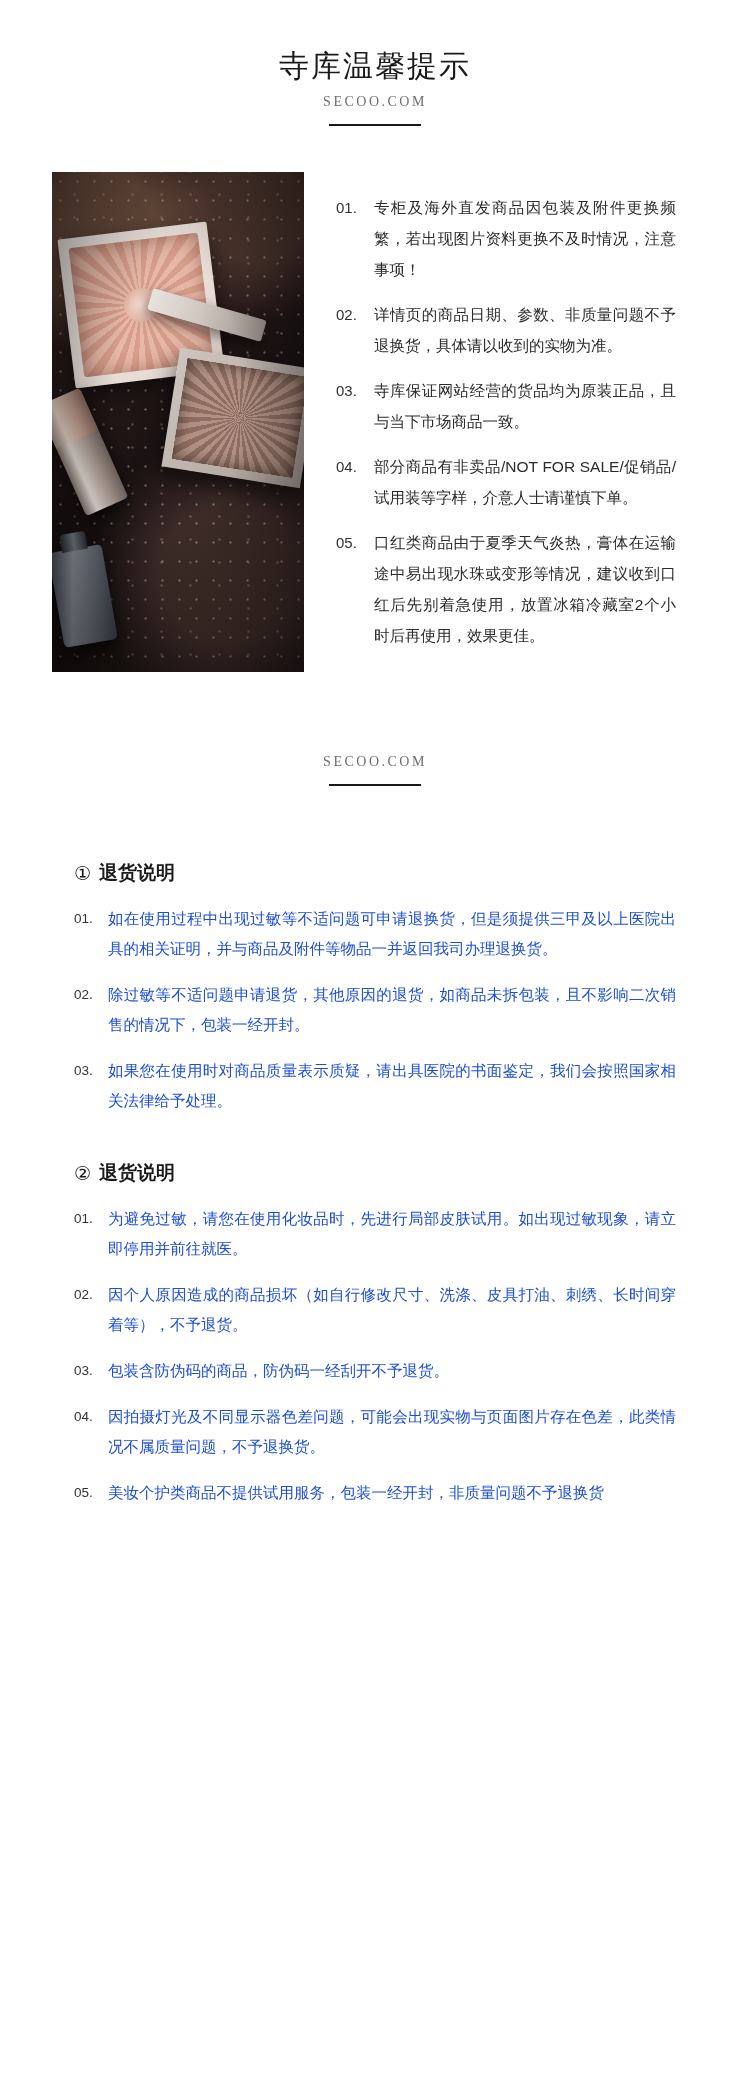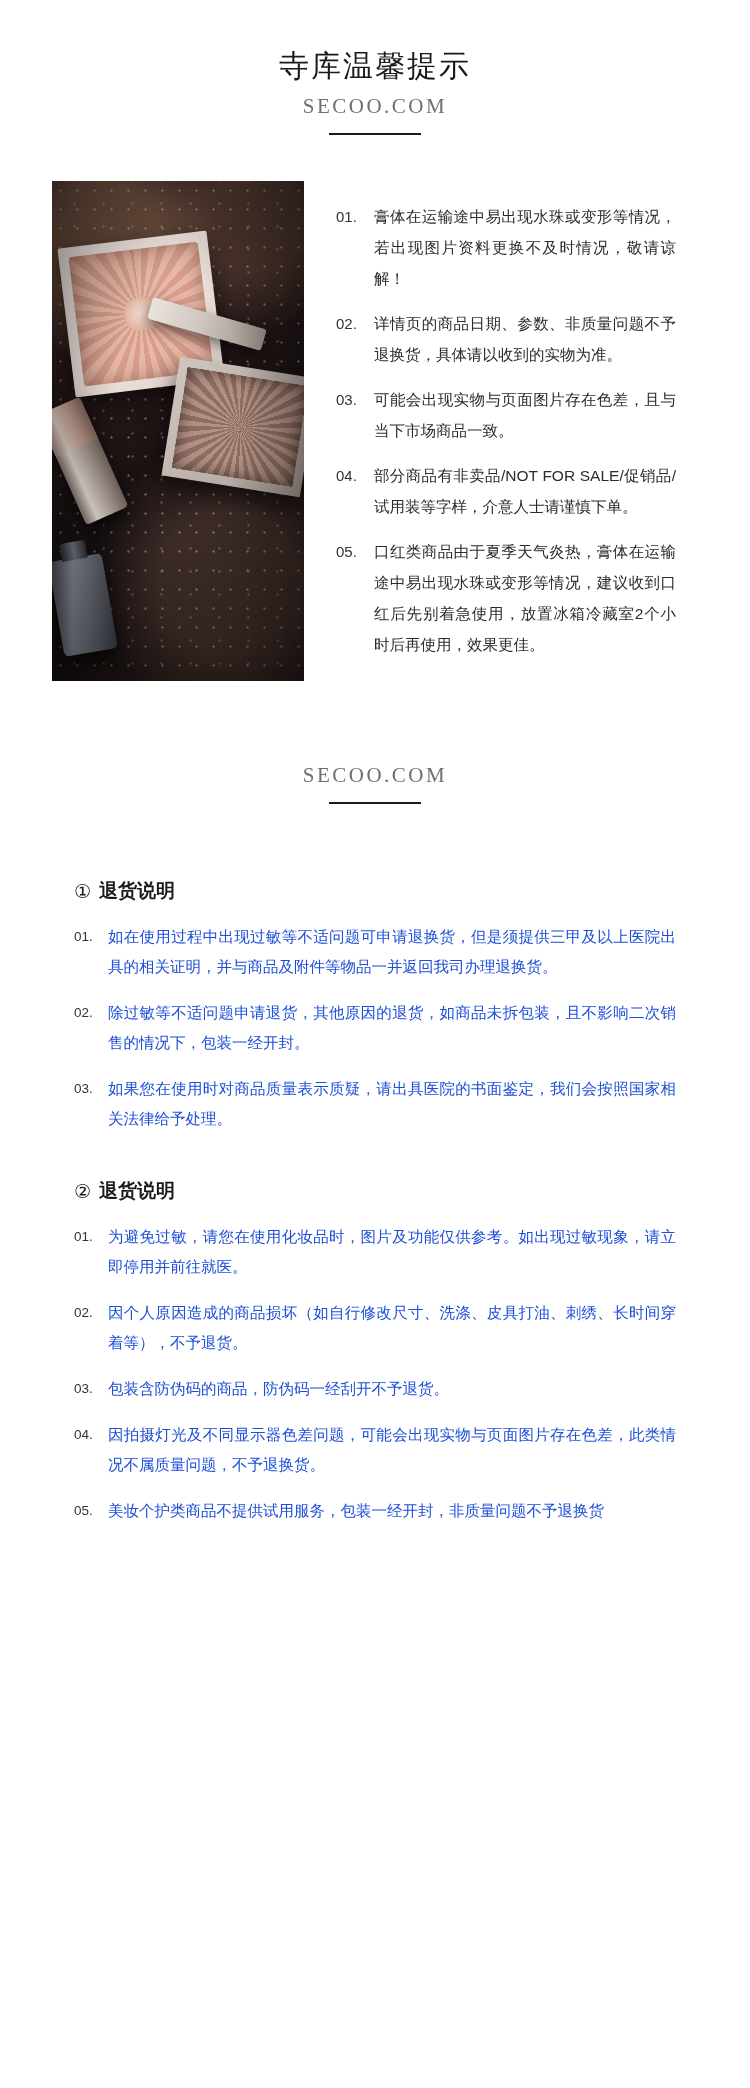--- a/index.html
+++ b/index.html
@@ -25,21 +25,21 @@
     text-align: center;
   }
   .section-head .title {
     font-size: 30px;
     letter-spacing: 2px;
     color: #1a1a1a;
     font-weight: 400;
     line-height: 1.2;
   }
   .section-head .subtitle {
-    font-size: 21px;
+    font-size: 14px;
     letter-spacing: 2.5px;
     color: #6f6f6f;
     margin-top: 10px;
     font-family: "Liberation Serif", "DejaVu Serif", serif;
   }
   .section-head .rule {
     width: 92px;
     height: 2px;
     background: #1a1a1a;
     margin: 14px auto 0 auto;
@@ -265,31 +265,31 @@
       <div class="bottle">
           <div class="neck"></div>
         </div>
       <div class="shadow-vignette"></div>
     </div>
 
     <div class="tips-list">
 
       <div class="tip-item">
         <div class="tip-num">01.</div>
-        <div class="tip-text">膏体在运输途中易出现水珠或变形等情况，若出现图片资料更换不及时情况，敬请谅解！</div>
+        <div class="tip-text">专柜及海外直发商品因包装及附件更换频繁，若出现图片资料更换不及时情况，注意事项！</div>
       </div>
 
       <div class="tip-item">
         <div class="tip-num">02.</div>
         <div class="tip-text">详情页的商品日期、参数、非质量问题不予退换货，具体请以收到的实物为准。</div>
       </div>
 
       <div class="tip-item">
         <div class="tip-num">03.</div>
-        <div class="tip-text">可能会出现实物与页面图片存在色差，且与当下市场商品一致。</div>
+        <div class="tip-text">寺库保证网站经营的货品均为原装正品，且与当下市场商品一致。</div>
       </div>
 
       <div class="tip-item">
         <div class="tip-num">04.</div>
         <div class="tip-text">部分商品有非卖品/NOT FOR SALE/促销品/试用装等字样，介意人士请谨慎下单。</div>
       </div>
 
       <div class="tip-item">
         <div class="tip-num">05.</div>
         <div class="tip-text">口红类商品由于夏季天气炎热，膏体在运输途中易出现水珠或变形等情况，建议收到口红后先别着急使用，放置冰箱冷藏室2个小时后再使用，效果更佳。</div>
@@ -326,21 +326,21 @@
   </div>
 
   <div class="block">
     <div class="block-title">
       <span class="circ">②</span>
       <span>退货说明</span>
     </div>
 
     <div class="num-item">
       <div class="n">01.</div>
-      <div class="t">为避免过敏，请您在使用化妆品时，图片及功能仅供参考。如出现过敏现象，请立即停用并前往就医。</div>
+      <div class="t">为避免过敏，请您在使用化妆品时，先进行局部皮肤试用。如出现过敏现象，请立即停用并前往就医。</div>
     </div>
     <div class="num-item">
       <div class="n">02.</div>
       <div class="t">因个人原因造成的商品损坏（如自行修改尺寸、洗涤、皮具打油、刺绣、长时间穿着等），不予退货。</div>
     </div>
     <div class="num-item">
       <div class="n">03.</div>
       <div class="t">包装含防伪码的商品，防伪码一经刮开不予退货。</div>
     </div>
     <div class="num-item">

